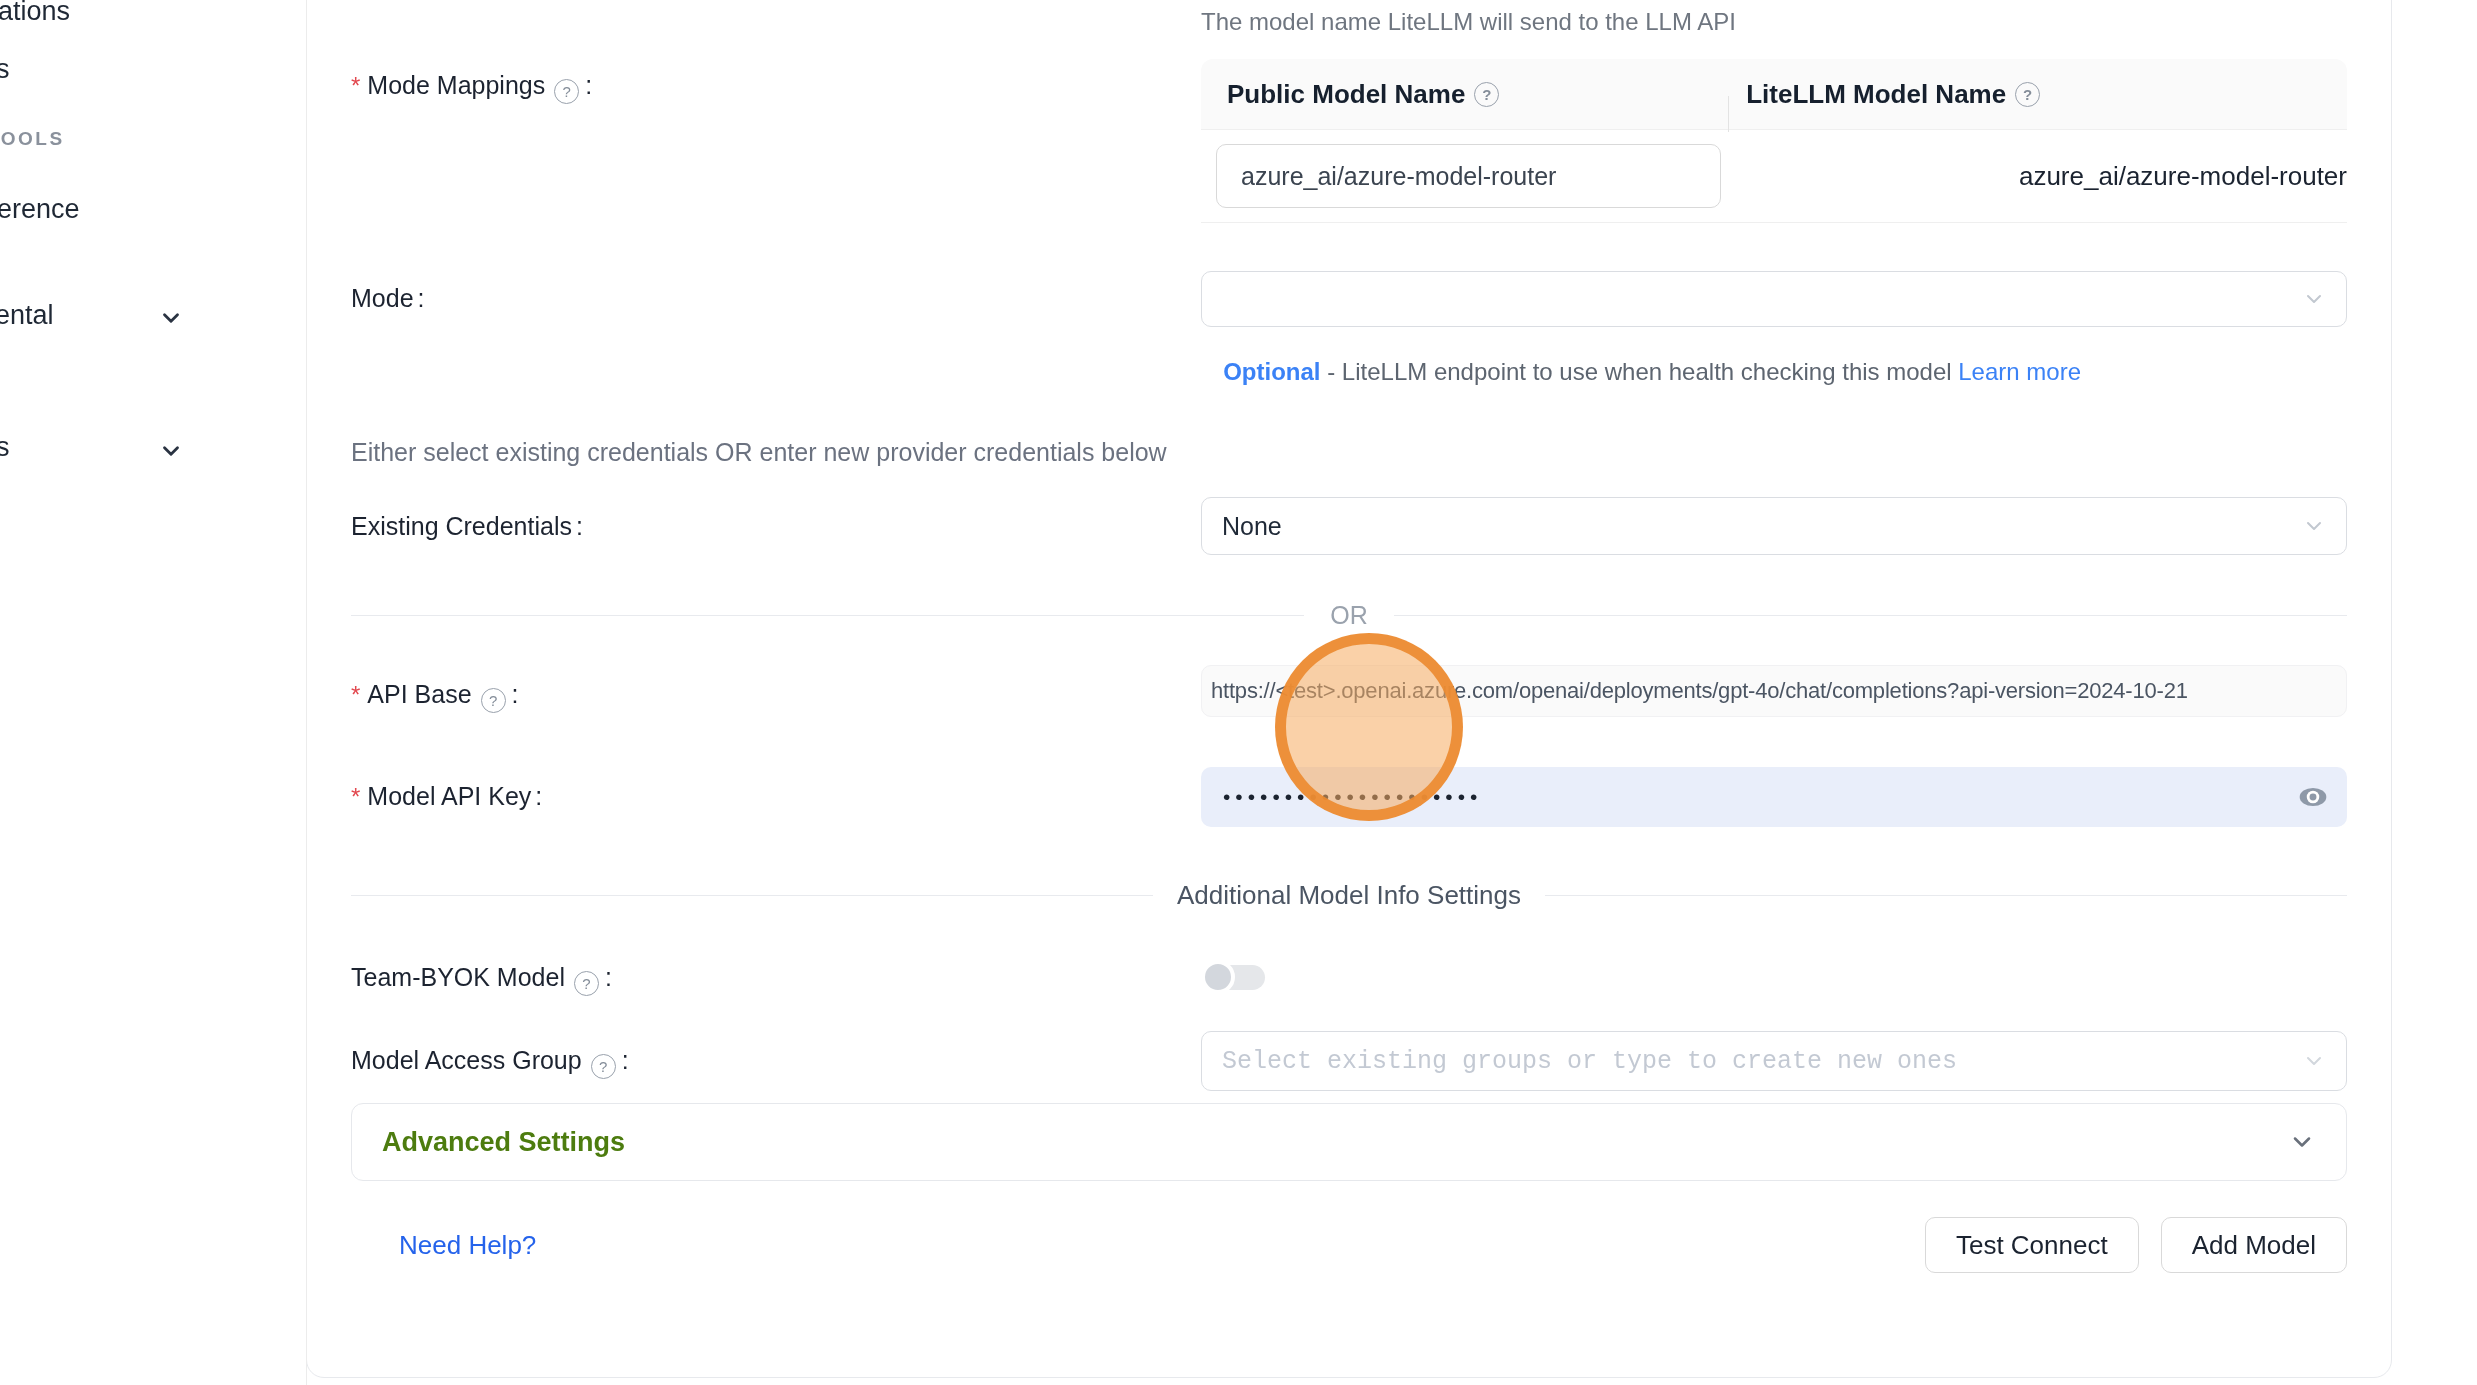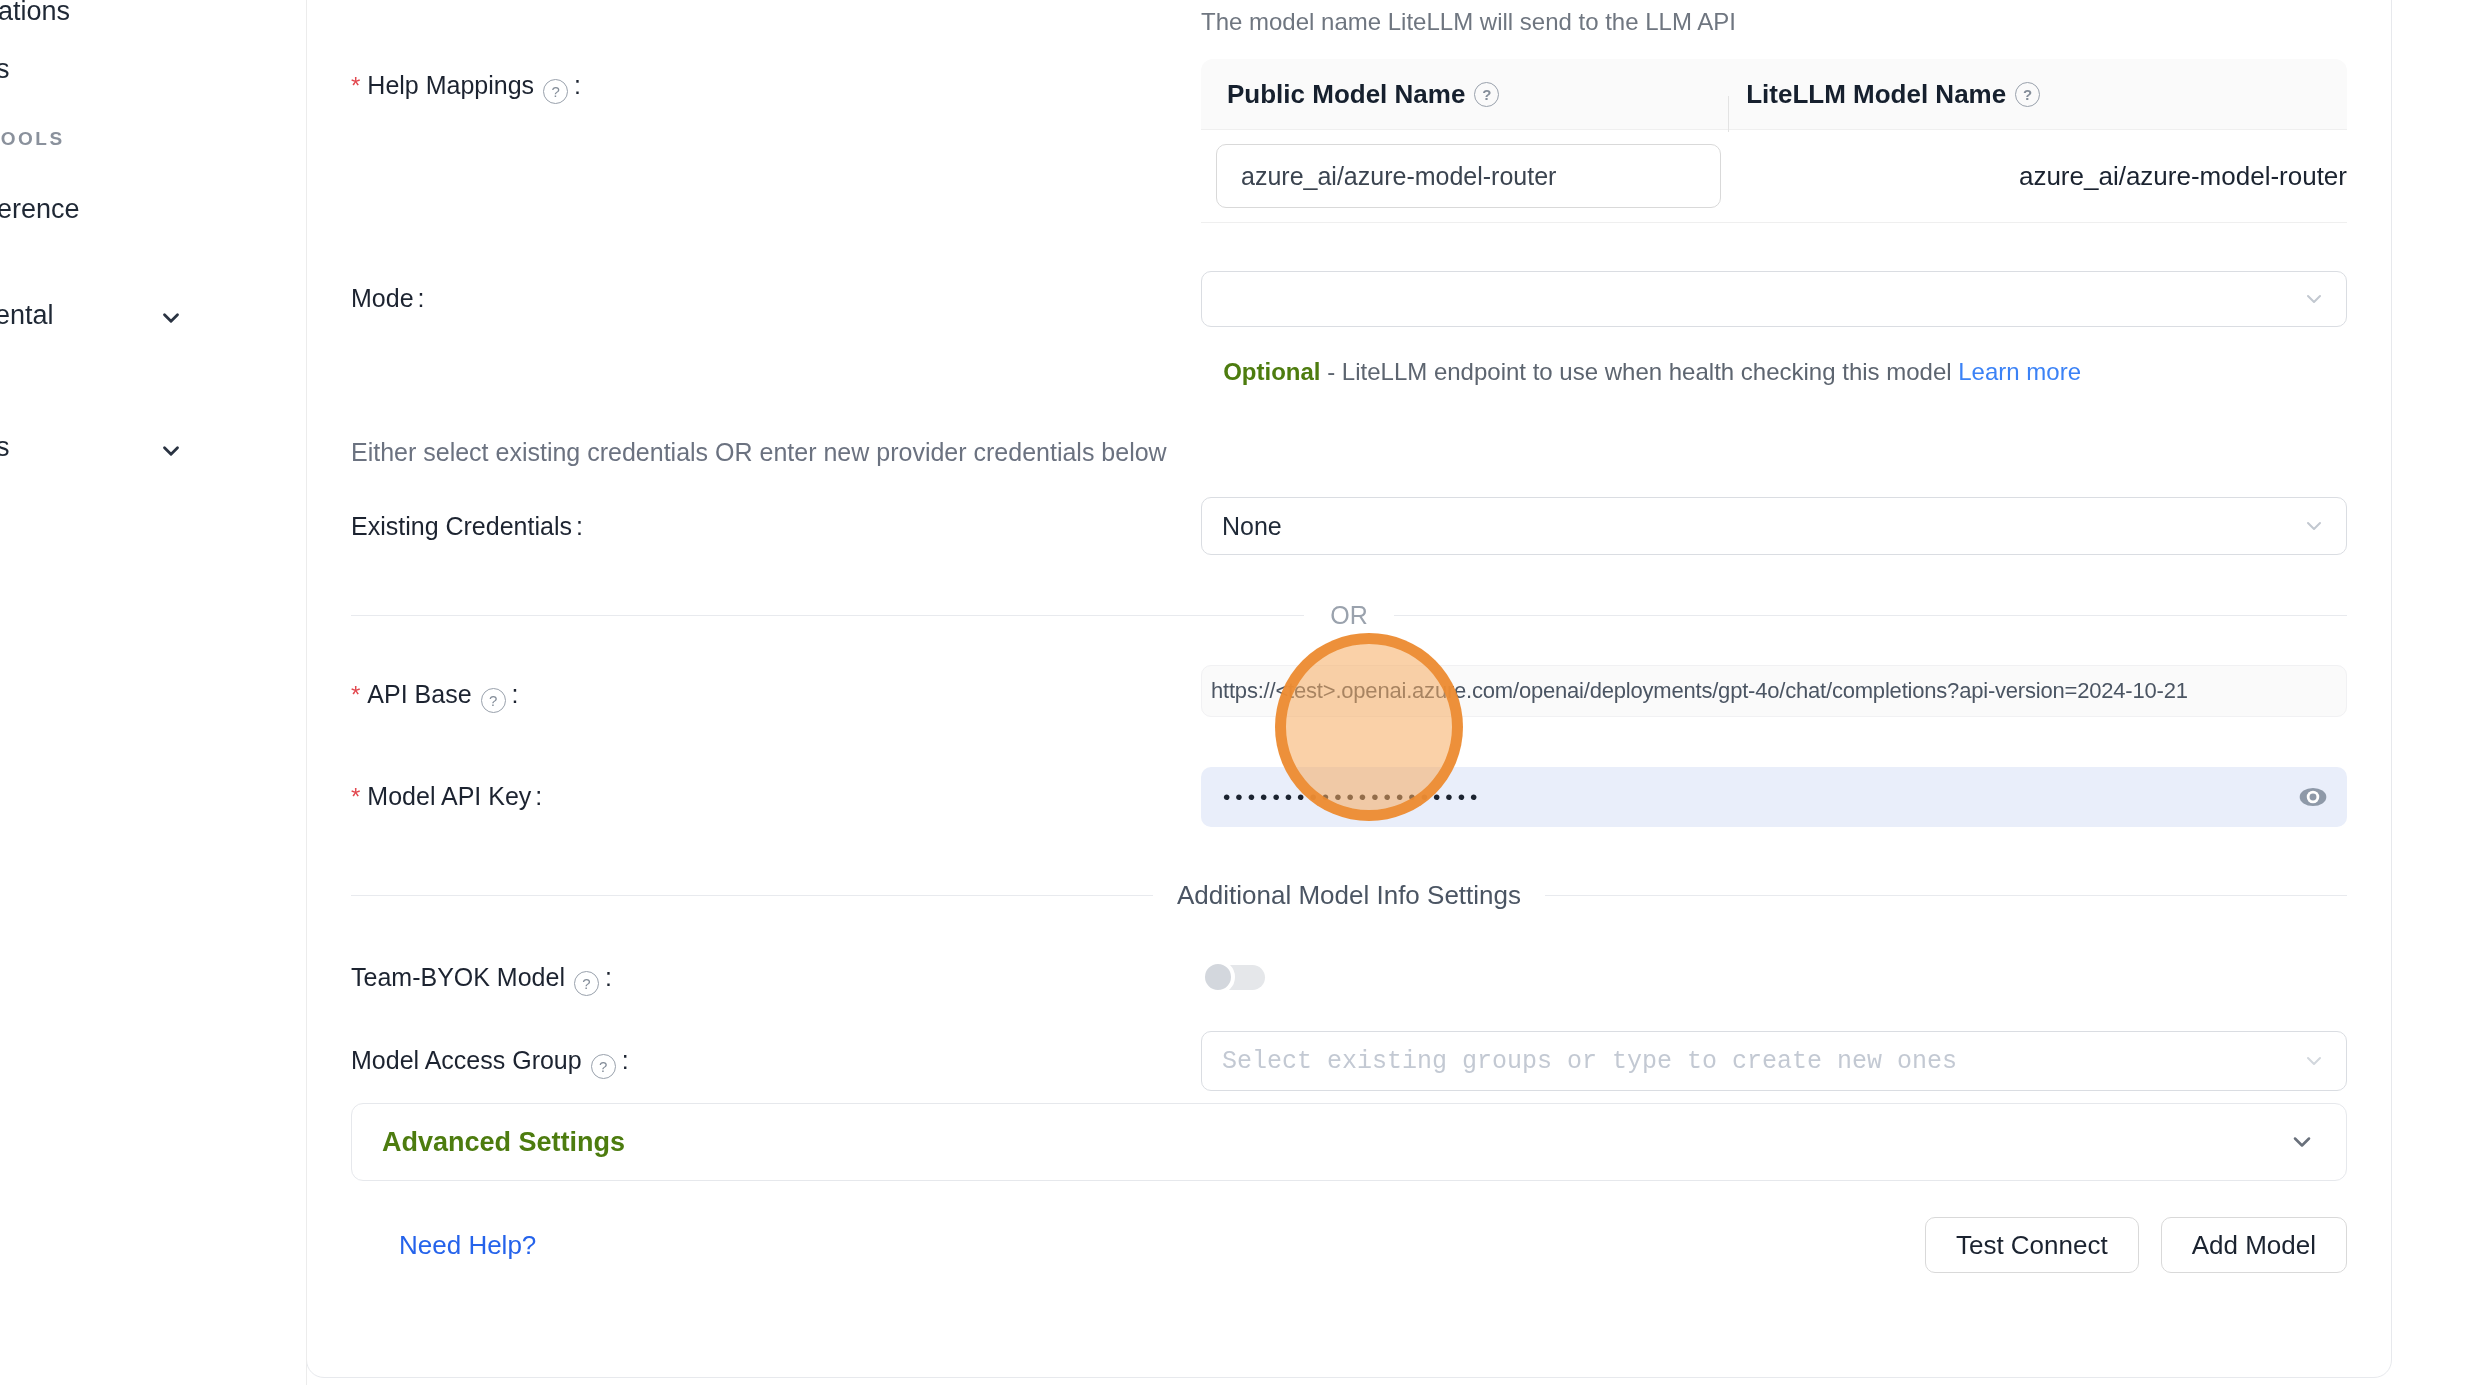--- a/index.html
+++ b/index.html
@@ -44,21 +44,21 @@
     font-size:25px;color:#3b4450;padding-left:24px;display:flex;align-items:center;background:#fff;}
 
   
   .select{position:relative;height:56px;border:1.5px solid #dadde2;border-radius:10px;background:#fff;
     display:flex;align-items:center;padding-left:20px;font-size:25px;color:#1f2937;cursor:pointer;box-sizing:border-box;}
   .select .chev{position:absolute;right:20px;top:50%;transform:translateY(-50%);}
   .placeholder{color:#c3c9d3;font-family:Liberation Mono, monospace;}
 
   .row-mode{margin-top:48px;}
   .mode-helper{margin-top:26px;font-size:24px;color:#5d6570;line-height:38px;max-width:880px;}
-  .mode-helper b{color:#4d7c0f;}
+  .mode-helper b{color:#3b82f6;}
   .learn-link{color:#3b82f6;cursor:pointer;}
 
   .either-text{margin-top:46px;font-size:25px;color:#6b7280;height:30px;line-height:30px;}
 
   .row-credentials{margin-top:30px;}
   .row-credentials .select{height:58px;}
 
   .divider{display:flex;align-items:center;height:50px;}
   .divider .line{flex:1;border-top:1.5px solid #e8eaee;}
   .divider-or{margin-top:35px;}
@@ -121,21 +121,21 @@
         <path d="M6 9l6 6 6-6" fill="none" stroke="#2a3342" stroke-width="2.6" stroke-linecap="round" stroke-linejoin="round"></path>
       </svg>
   </aside>
 
   <div class="card">
 
     <div class="helper-top">The model name LiteLLM will send to the LLM API</div>
 
     <div class="form-row row-mappings">
       <div class="form-label" style="padding-top:12px">
-        <span class="req">*</span><span>Help Mappings</span><span class="qicon">?</span><span class="colon">:</span>
+        <span class="req">*</span><span>Mode Mappings</span><span class="qicon">?</span><span class="colon">:</span>
       </div>
       <div class="form-control">
         <div class="map-table">
           <div class="map-head">
             <div class="map-hcell1">
               <span>Public Model Name</span>
                 <span class="qicon">?</span>
             </div>
             <div class="map-hcell2">
               <span class="hsep"></span>

